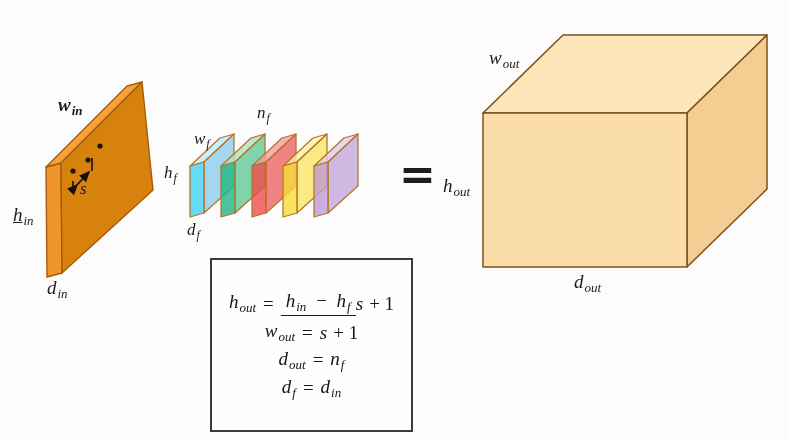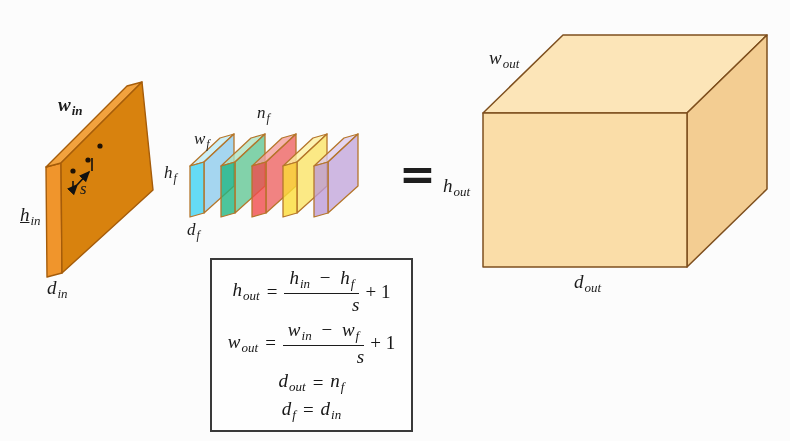--- a/index.html
+++ b/index.html
@@ -54,22 +54,22 @@
     font-family:"Liberation Serif",serif;
     line-height:1.05;
   }
   .frow .mb{font-style:italic;}
   .frow .ms{font-style:italic;font-size:13px;vertical-align:-4px;margin-left:1px;}
   .frow .feq{margin:0 7px;font-style:normal;}
   .frow .op{margin:0 5px;font-style:normal;}
   .frow .tail{margin-left:6px;font-style:normal;}
   .frac{
     display:inline-flex;
-    flex-direction:column;
-    align-items:flex-end;
+    flex-direction:row;
+    align-items:center;
   }
   .frac .num{
     border-bottom:1.6px solid #1c1c1c;
     padding:0 5px 2px 5px;
   }
   .frac .den{padding-top:1px;font-style:italic;}
 </style>
 </head>
 <body>
 
@@ -132,21 +132,21 @@
     <g stroke-linejoin="round">
       <polygon points="483,113 563,35 767,35 687,113" stroke="#7e4f1e" stroke-width="1.5" fill="#fce5b8"></polygon>
       <polygon points="687,113 767,35 767,189 687,267" stroke="#7e4f1e" stroke-width="1.5" fill="#f3cd92"></polygon>
       <polygon points="483,113 687,113 687,267 483,267" stroke="#7e4f1e" stroke-width="1.5" fill="#fadda8"></polygon>
     </g>
   </svg>
 
   <div class="mlabel" style="left:58px;top:95px;font-weight:bold;">
     <span class="mb">w</span><span class="ms">in</span>
   </div>
-  <div class="mlabel" style="left:20px;top:205px;text-decoration:underline;">
+  <div class="mlabel" style="left:13px;top:205px;text-decoration:underline;">
     <span class="mb">h</span><span class="ms">in</span>
   </div>
   <div class="mlabel" style="left:47px;top:278px;">
     <span class="mb">d</span><span class="ms">in</span>
   </div>
   <div class="mlabel small" style="left:80px;top:180px;">
     <span class="mb">s</span>
   </div>
 
   <div class="mlabel small" style="left:194px;top:130px;">
@@ -187,25 +187,20 @@
         </span>
         <span class="den">s</span>
       </span>
       <span class="tail">+ 1</span>
     </div>
 
     <div class="frow">
       <span><span class="mb">w</span><span class="ms">out</span></span>
       <span class="feq">=</span>
       <span class="frac">
-        <span class="num">
-          <span class="mb">w</span><span class="ms">in</span>
-          <span class="op">−</span>
-          <span class="mb">w</span><span class="ms">f</span>
-        </span>
         <span class="den">s</span>
       </span>
       <span class="tail">+ 1</span>
     </div>
 
     <div class="frow">
       <span><span class="mb">d</span><span class="ms">out</span></span>
       <span class="feq">=</span>
       <span><span class="mb">n</span><span class="ms">f</span></span>
     </div>

